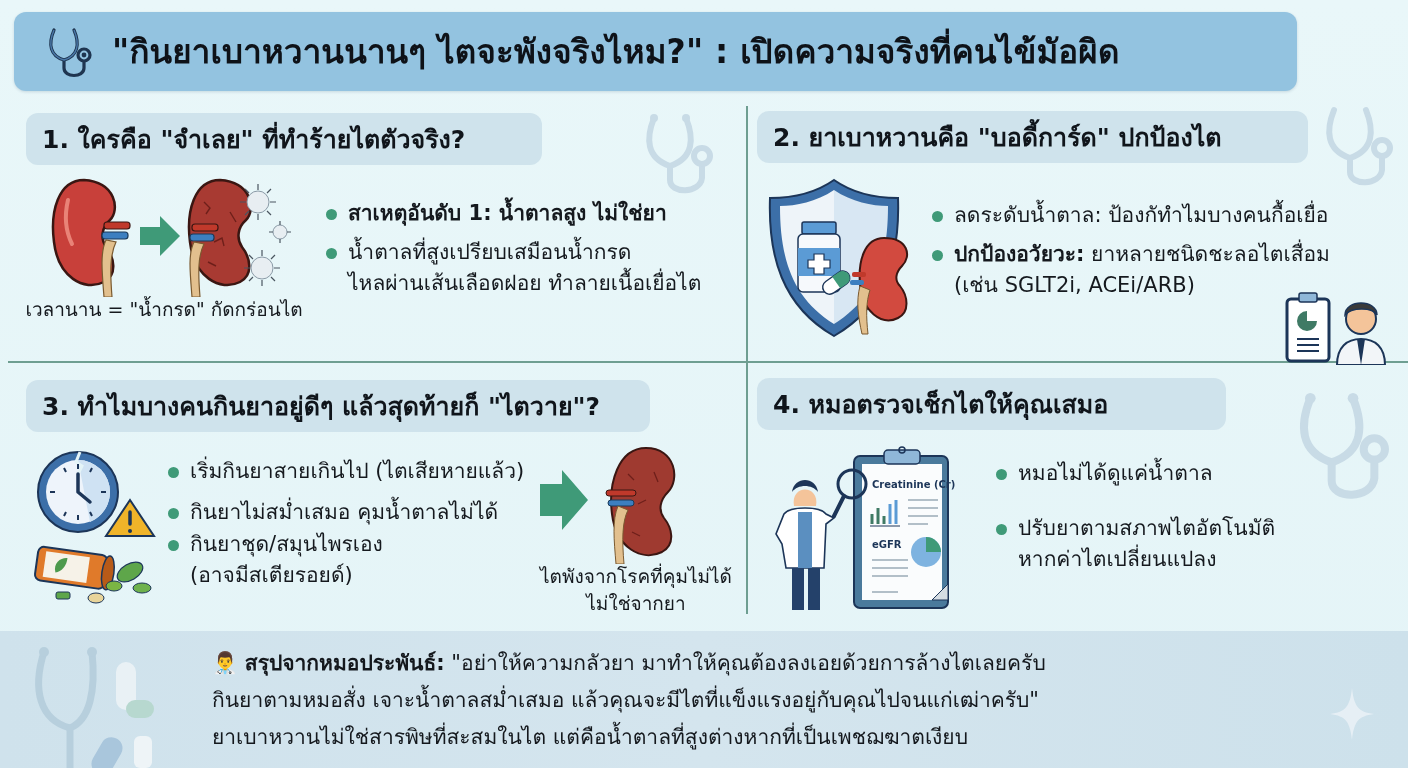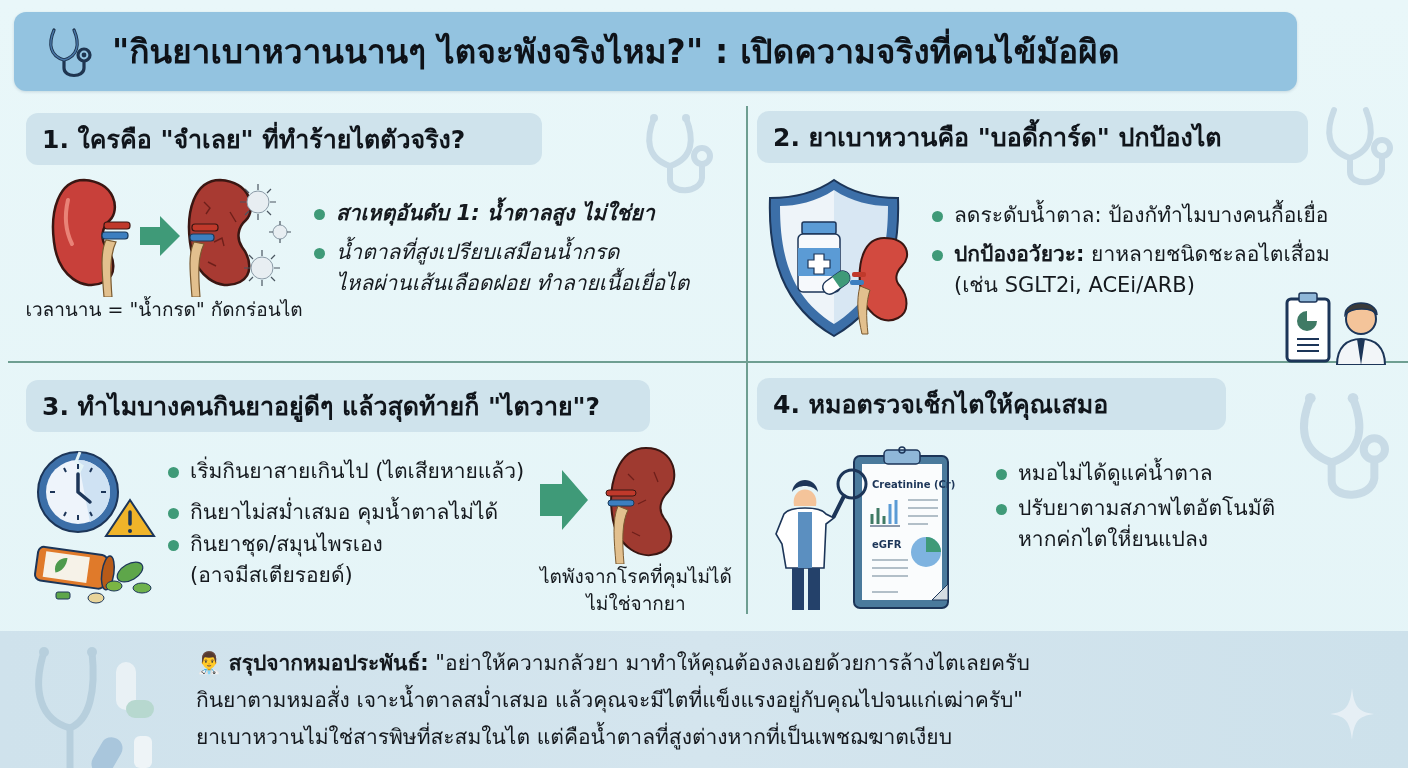--- a/index.html
+++ b/index.html
@@ -49,21 +49,21 @@
   .b { font-weight: bold; }
 
   .caption { font-size: 19px; line-height: 27px; color: #15191e; text-align: center; white-space: nowrap; }
 
   
   .footer {
     left: 0; top: 631px; width: 1408px; height: 137px;
     background: linear-gradient(90deg, #cfe2ec 0%, #d4e5ee 50%, #cde1eb 100%);
   }
   .footer-text { left: 196px; top: 645px; font-size: 21px; line-height: 37px; color: #14181d; white-space: nowrap; }
-  .footer-text .line { display: block; }
+  .footer-text .line { display: block; margin-left: 16px; }
 </style>
 </head>
 <body>
 
 <svg class="abs" style="left:640px;top:108px" width="80" height="90" viewBox="0 0 80 90">
   <g fill="none" stroke="#c8dbe6" stroke-width="6" stroke-linecap="round">
     <path d="M14 10 C6 30, 6 50, 30 58 C54 50, 54 30, 46 10"></path>
     <path d="M30 58 L30 72 C30 86, 60 86, 62 70 L62 56"></path>
     <circle cx="62" cy="48" r="8"></circle>
   </g>
@@ -130,21 +130,21 @@
   </g>
   <g stroke="#4a5560" stroke-width="1.2">
     <path d="M214 12 V18 M214 42 V48 M196 30 H202 M226 30 H232 M201 17 L205 21 M227 43 L223 39 M227 17 L223 21 M201 43 L205 39"></path>
     <path d="M236 49 V53 M236 67 V71 M225 60 H229 M243 60 H247"></path>
     <path d="M218 78 V84 M218 108 V114 M200 96 H206 M230 96 H236 M205 83 L209 87 M231 109 L227 105 M231 83 L227 87 M205 109 L209 105"></path>
   </g>
 </svg>
 <div class="abs caption" style="left:8px;top:296px;width:312px;">
   <span style="display:block">เวลานาน = "น้ำกรด" กัดกร่อนไต</span>
 </div>
-<ul class="abs bullets" style="left:312px;top:198px;font-style:italic;">
+<ul class="abs bullets" style="left:324px;top:198px;">
   <li><span class="dot"></span><span class="b">สาเหตุอันดับ 1: น้ำตาลสูง ไม่ใช่ยา</span></li>
   <li><span class="dot"></span><span>น้ำตาลที่สูงเปรียบเสมือนน้ำกรด</span><br><span>ไหลผ่านเส้นเลือดฝอย ทำลายเนื้อเยื่อไต</span></li>
 </ul>
 
 <div class="abs pill" style="left:757px;top:111px;width:551px;">2. ยาเบาหวานคือ "บอดี้การ์ด" ปกป้องไต</div>
 
 <svg class="abs" style="left:762px;top:176px" width="165" height="165" viewBox="0 0 165 165">
   <path d="M72 4 C52 18, 28 22, 8 22 C6 80, 20 130, 72 160 C124 130, 138 80, 136 22 C116 22, 92 18, 72 4Z" fill="#3c6fa8" stroke="#1c3558" stroke-width="2"></path>
   <path d="M72 14 C54 26, 34 30, 18 30 C18 82, 30 122, 72 148Z" fill="#eef4f9"></path>
   <path d="M72 14 C90 26, 110 30, 126 30 C126 82, 114 122, 72 148Z" fill="#d8e7f3"></path>
@@ -251,21 +251,21 @@
   <path d="M72 52 L62 72" stroke="#1c3558" stroke-width="4" stroke-linecap="round"></path>
   <path d="M22 62 C18 40, 48 40, 44 62Z" fill="#f4c49a"></path>
   <path d="M20 48 C22 32, 44 32, 46 48 C40 40, 26 40, 20 48Z" fill="#1c3558"></path>
   <path d="M12 70 C18 62, 48 62, 54 70 L62 74 L54 80 L52 124 L14 124 L10 100 L4 90Z" fill="#ffffff" stroke="#1c3558" stroke-width="1.6"></path>
   <rect x="26" y="68" width="14" height="56" fill="#5b8fc0"></rect>
   <rect x="20" y="124" width="12" height="42" fill="#24416a"></rect>
   <rect x="36" y="124" width="12" height="42" fill="#24416a"></rect>
 </svg>
 <ul class="abs bullets" style="left:994px;top:458px;">
   <li><span class="dot"></span><span>หมอไม่ได้ดูแค่น้ำตาล</span><br></li>
-  <li style="margin-top:4px"><span class="dot"></span><span>ปรับยาตามสภาพไตอัตโนมัติ</span><br><span>หากค่กไตใหี่ยนแปลง</span></li>
+  <li style="margin-top:24px"><span class="dot"></span><span>ปรับยาตามสภาพไตอัตโนมัติ</span><br><span>หากค่าไตเปลี่ยนแปลง</span></li>
 </ul>
 
 <div class="abs footer"></div>
 <svg class="abs" style="left:30px;top:640px" width="140" height="128" viewBox="0 0 140 128">
   <g fill="none" stroke="#b7cfdd" stroke-width="7" stroke-linecap="round">
     <path d="M14 12 C2 50, 10 80, 40 88 C60 80, 66 50, 62 12"></path>
     <path d="M40 88 L40 128"></path>
   </g>
   <circle cx="14" cy="12" r="5" fill="#b7cfdd"></circle>
     <circle cx="62" cy="12" r="5" fill="#b7cfdd"></circle>

